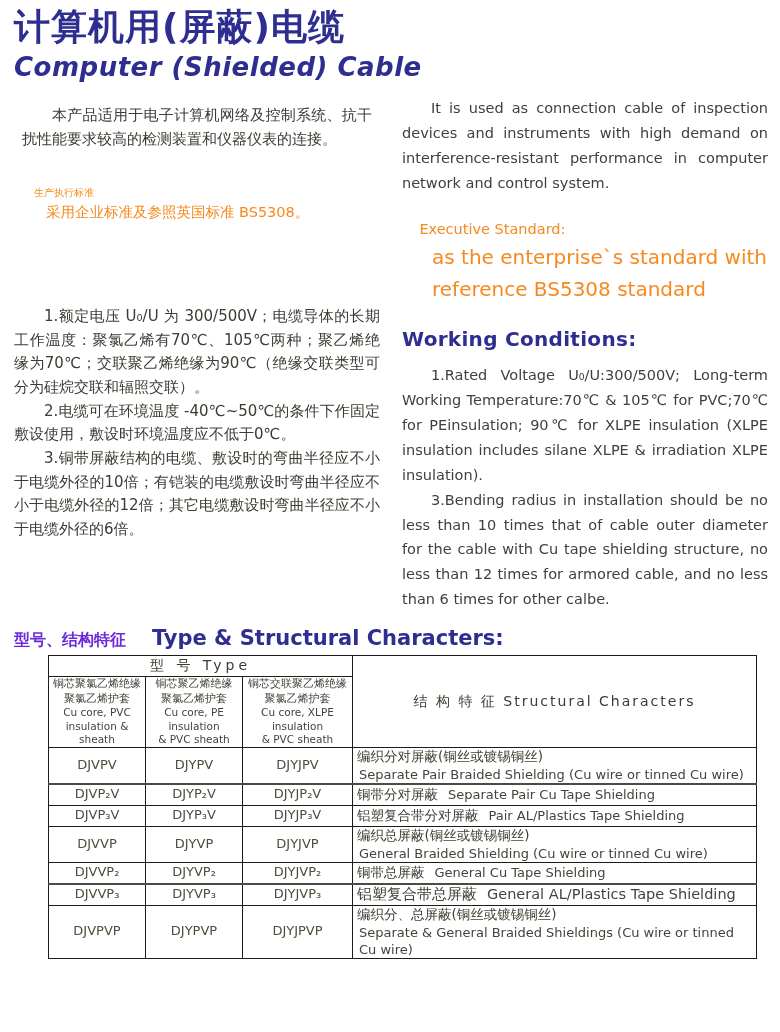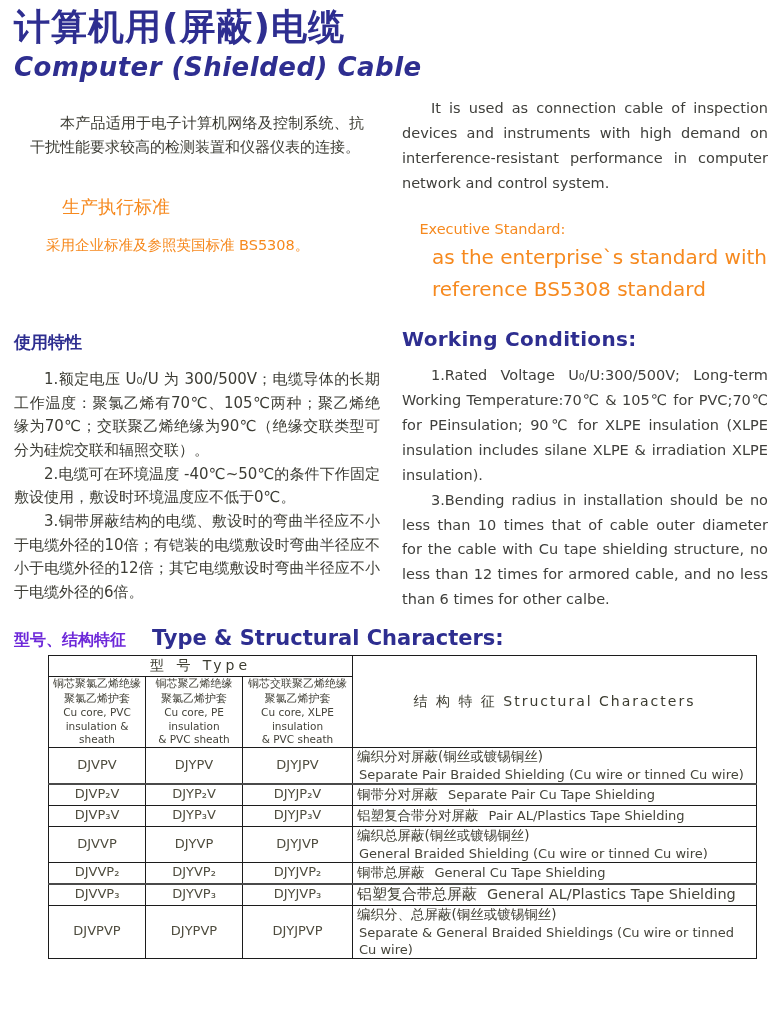--- a/index.html
+++ b/index.html
@@ -14,31 +14,31 @@
     letter-spacing:1px;line-height:1.15;
   }
   .title-en{
     color:#2e2e90;font-size:26px;font-weight:bold;font-style:italic;
     margin:6px 0 0 0;line-height:1.1;letter-spacing:0.5px;
   }
   .cols{display:flex;margin-top:14px;}
   .col-left{width:366px;flex:none;}
   .col-right{flex:1;padding-left:22px;}
   .para-zh{
-    font-size:15px;line-height:1.58;margin:16px;text-indent:2em;
+    font-size:15px;line-height:1.58;margin:8px;text-indent:2em;
     text-align:justify;color:#3c3c34;
   }
   .para-en{
     font-size:14.5px;line-height:1.72;margin:0;text-indent:2em;
     text-align:justify;color:#3f3f3b;
   }
   .std-block{margin-top:34px;}
   .std-block-en{margin-top:22px;}
   .orange{color:#f6891e;}
-  .std-line{font-size:18px;line-height:1.6;margin:12px;padding-left:2em;}
+  .std-line{font-size:10px;line-height:1.6;margin:0;padding-left:2em;}
   .std-line2{font-size:14.5px;line-height:1.6;margin:0;padding-left:2.2em;}
   .std-line-en{font-size:14.5px;line-height:1.6;margin:0;padding-left:1.2em;}
   .std-line-en2{font-size:20px;line-height:1.6;margin:0;padding-left:1.5em;}
   .sec-header-zh{
     color:#2e2e90;font-size:17px;font-weight:bold;margin:26px 0 14px 0;
   }
   .sec-header-en{
     color:#2e2e90;font-size:20px;font-weight:bold;margin:22px 0 12px 0;
     letter-spacing:0.3px;
   }
@@ -102,21 +102,20 @@
       <p class="para-en">It is used as connection cable of inspection devices and instruments with high demand on interference-resistant performance in computer network and control system.</p>
       <div class="std-block-en">
         <p class="std-line-en orange">Executive Standard:</p>
         <p class="std-line-en2 orange">as the enterprise`s standard with reference BS5308 standard</p>
       </div>
     </div>
   </div>
 
   <div class="cols" style="margin-top:0;">
     <div class="col-left">
-      <h3 class="sec-header-zh">使用特性</h3>
       <div class="items-zh">
         <p class="para-zh">1.额定电压 U₀/U 为 300/500V；电缆导体的长期工作温度：聚氯乙烯有70℃、105℃两种；聚乙烯绝缘为70℃；交联聚乙烯绝缘为90℃（绝缘交联类型可分为硅烷交联和辐照交联）。</p>
         <p class="para-zh">2.电缆可在环境温度 -40℃~50℃的条件下作固定敷设使用，敷设时环境温度应不低于0℃。</p>
         <p class="para-zh">3.铜带屏蔽结构的电缆、敷设时的弯曲半径应不小于电缆外径的10倍；有铠装的电缆敷设时弯曲半径应不小于电缆外径的12倍；其它电缆敷设时弯曲半径应不小于电缆外径的6倍。</p>
       </div>
     </div>
     <div class="col-right">
       <h3 class="sec-header-en">Working Conditions:</h3>
       <div class="items-en">
         <p class="para-en">1.Rated Voltage U₀/U:300/500V;  Long-term Working Temperature:70℃ &amp; 105℃ for PVC;70℃ for PEinsulation; 90℃ for XLPE insulation (XLPE insulation includes silane XLPE &amp; irradiation XLPE insulation).</p>

